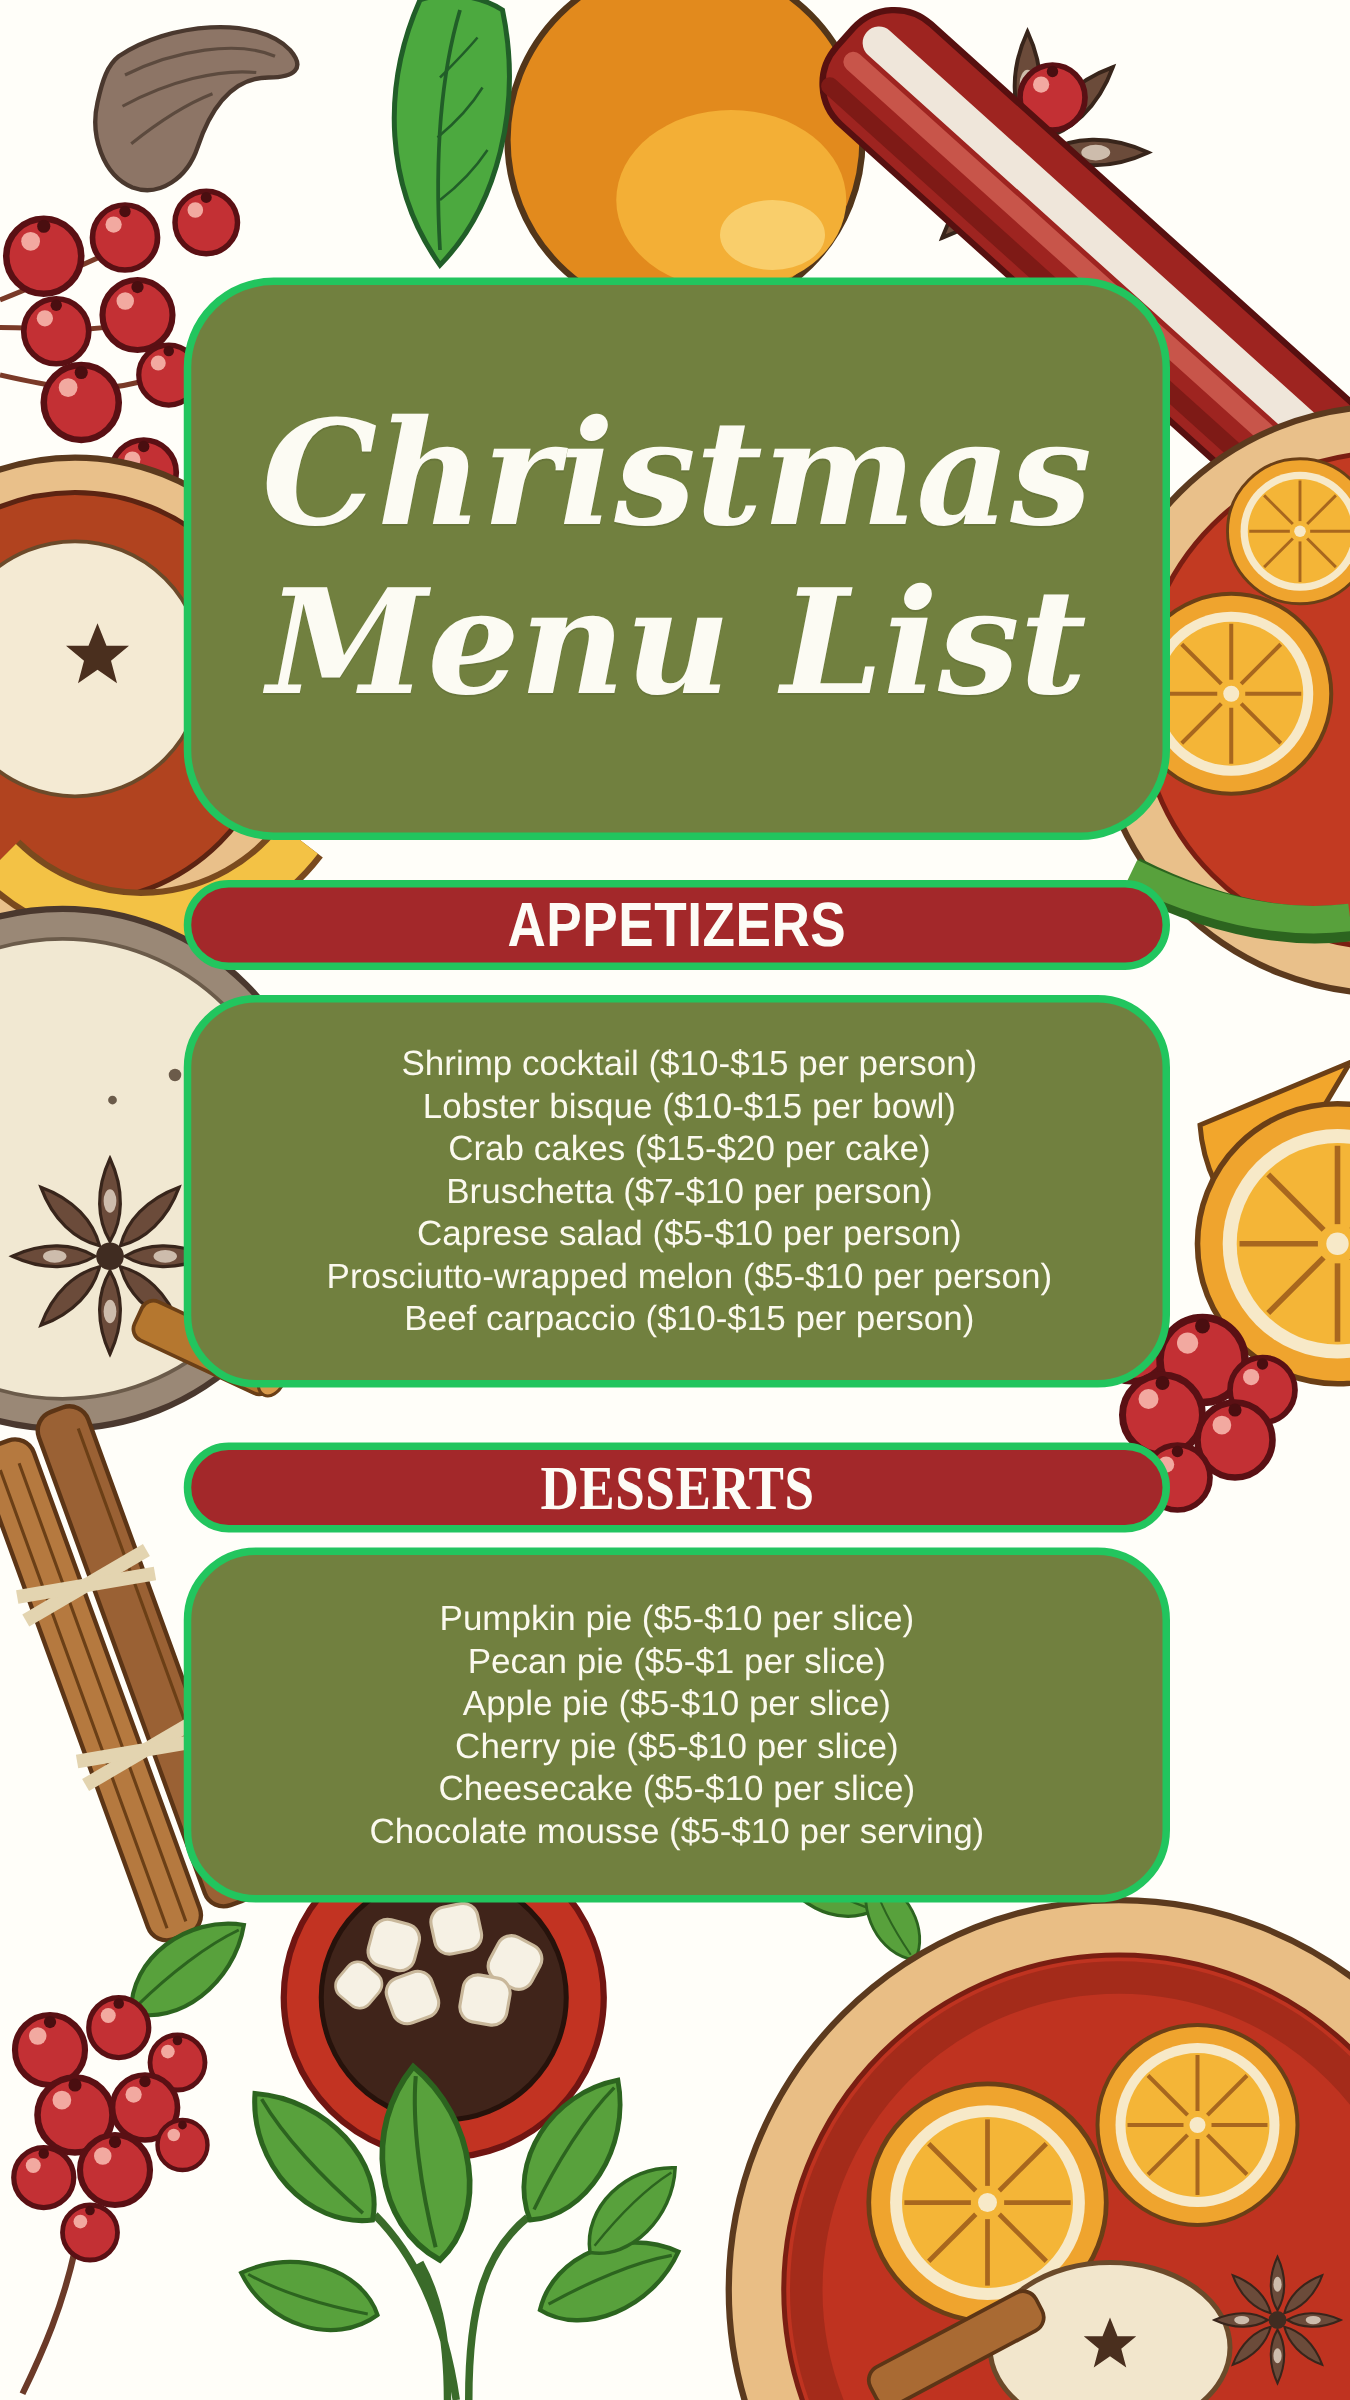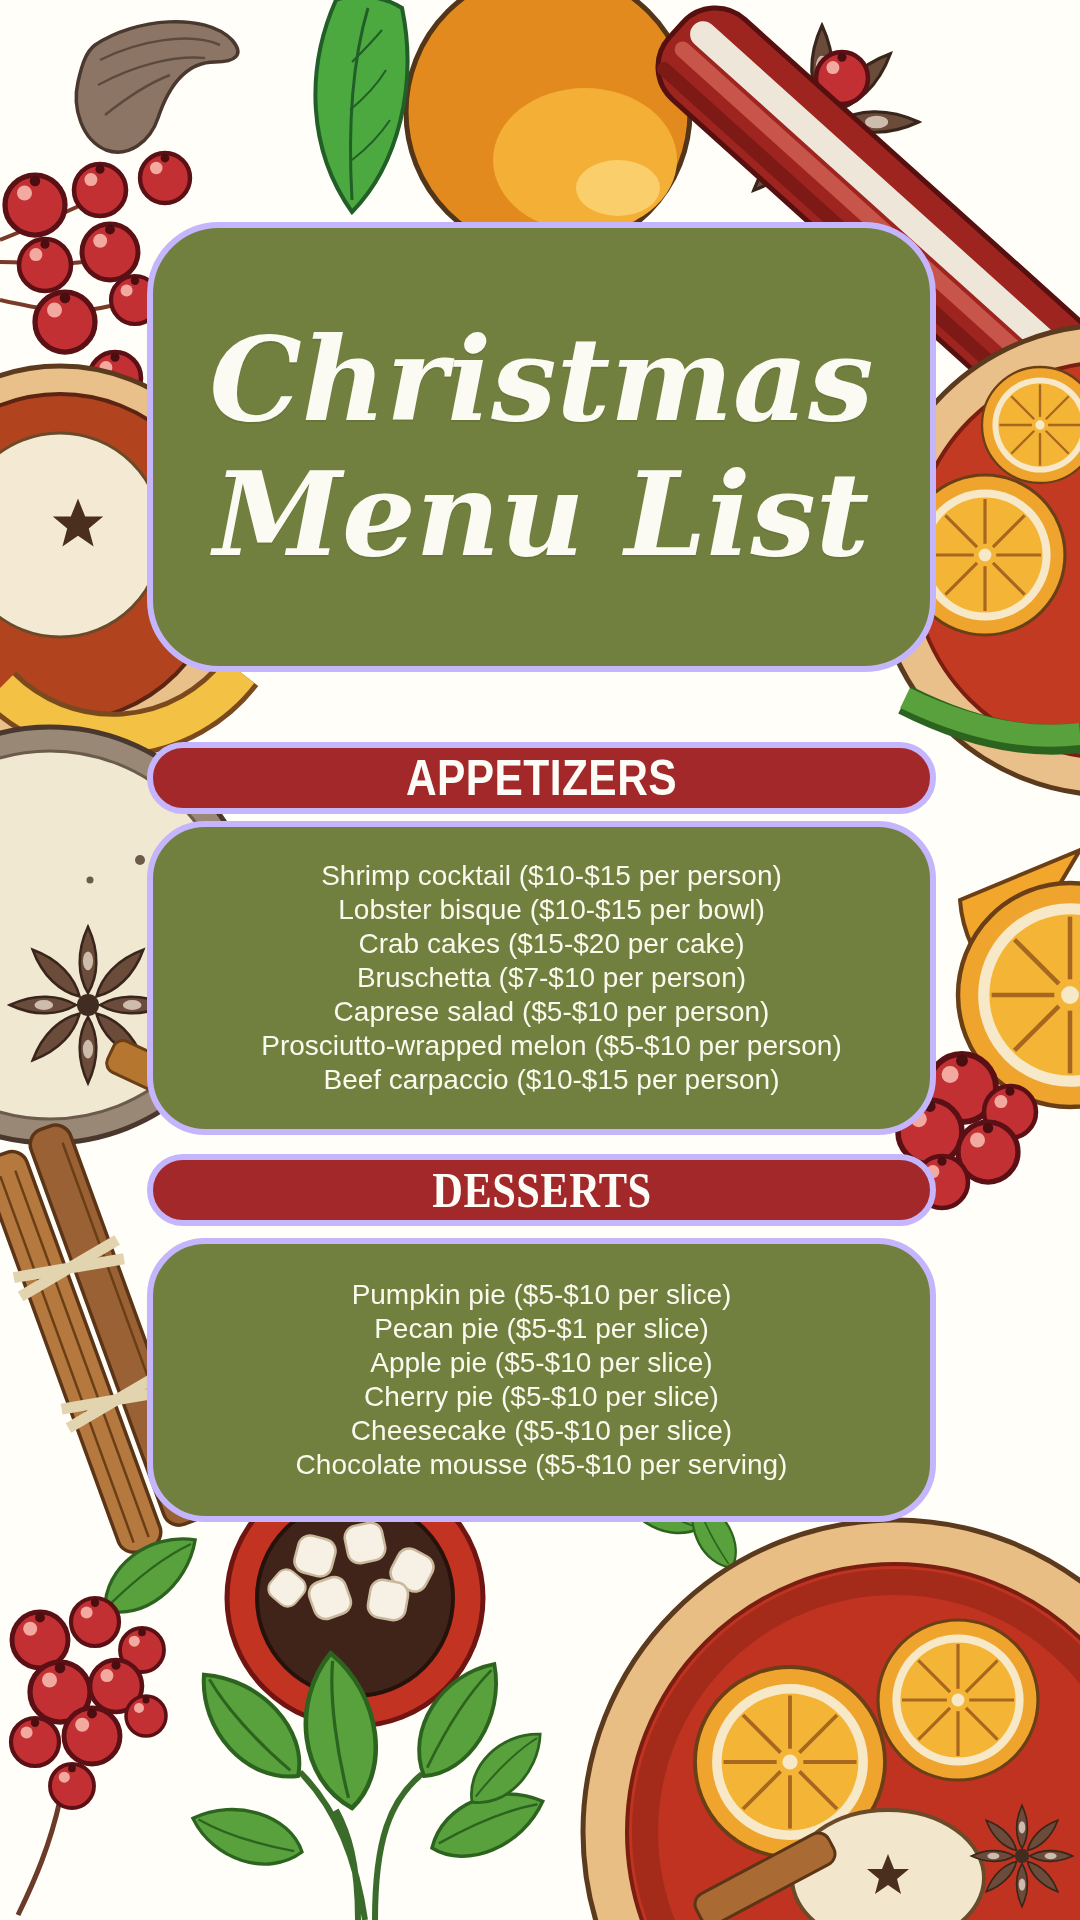--- a/index.html
+++ b/index.html
@@ -3,41 +3,41 @@
 <meta charset="utf-8">
 <style>
   html,body{margin:0;padding:0;background:#e8e8e8;}
   .poster{
     position:relative;width:1080px;height:1920px;overflow:hidden;
     background:#FFFEF9;font-family:"Liberation Sans",sans-serif;
   }
   .bg{position:absolute;inset:0;width:1080px;height:1920px;}
   .box{
     position:absolute;left:147px;width:789px;box-sizing:border-box;
-    border:6px solid #c4b5fd;color:#FCFBF2;text-align:center;
+    border:6px solid #22c55e;color:#FCFBF2;text-align:center;
   }
   .green{background:#71803F;}
   .red{background:#A3282A;}
   .title-box{top:222px;height:450px;border-radius:72px;
     display:flex;flex-direction:column;align-items:center;justify-content:center;}
   .title-line{
     font-family:"DejaVu Serif",serif;font-style:italic;font-weight:700;
     font-size:116px;line-height:1.16;color:#FCFBF3;
     text-shadow:0 2px 0 rgba(0,0,0,0.08);
   }
   .subtitle{margin-top:30px;font-size:27px;letter-spacing:0.6px;color:#F4F2E4;}
   .banner{height:72px;border-radius:40px;display:flex;align-items:center;justify-content:center;}
-  .banner-appetizers{top:742px;}
+  .banner-appetizers{top:704px;}
   .banner-desserts{top:1154px;font-family:Liberation Serif, serif;}
   .banner-label{
     display:inline-block;font-weight:700;font-size:50px;letter-spacing:0.5px;
     transform:scaleX(0.85);white-space:nowrap;color:#FDFCF6;
   }
   .list-box{border-radius:58px;display:flex;flex-direction:column;align-items:center;justify-content:center;}
-  .list-appetizers{top:821px;height:314px;padding-left:20px;}
+  .list-appetizers{top:796px;height:314px;padding-left:20px;}
   .list-desserts{top:1238px;height:284px;}
   .menu-item{font-size:28px;line-height:34px;color:#FBF9EE;white-space:nowrap;}
   .order-banner{top:1600px;height:98px;border-radius:46px;
     display:flex;align-items:center;justify-content:center;gap:18px;}
   .order-label,.order-phone{
     display:inline-block;font-weight:700;font-size:47px;
     transform:scaleX(0.88);white-space:nowrap;color:#FDFCF6;
   }
 </style>
 </head>

